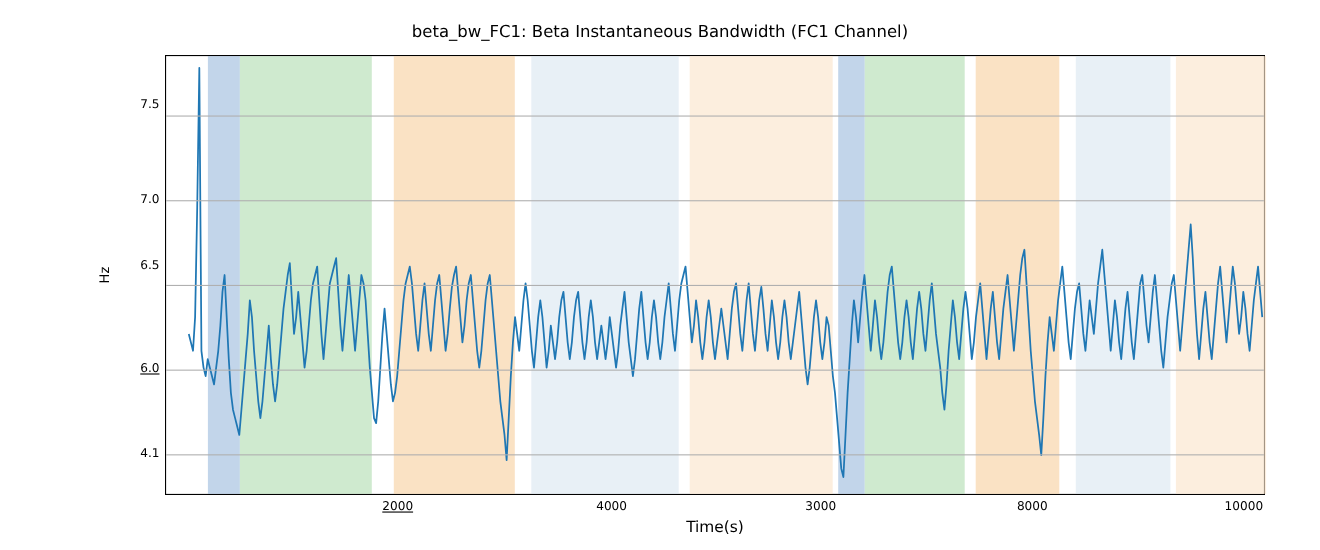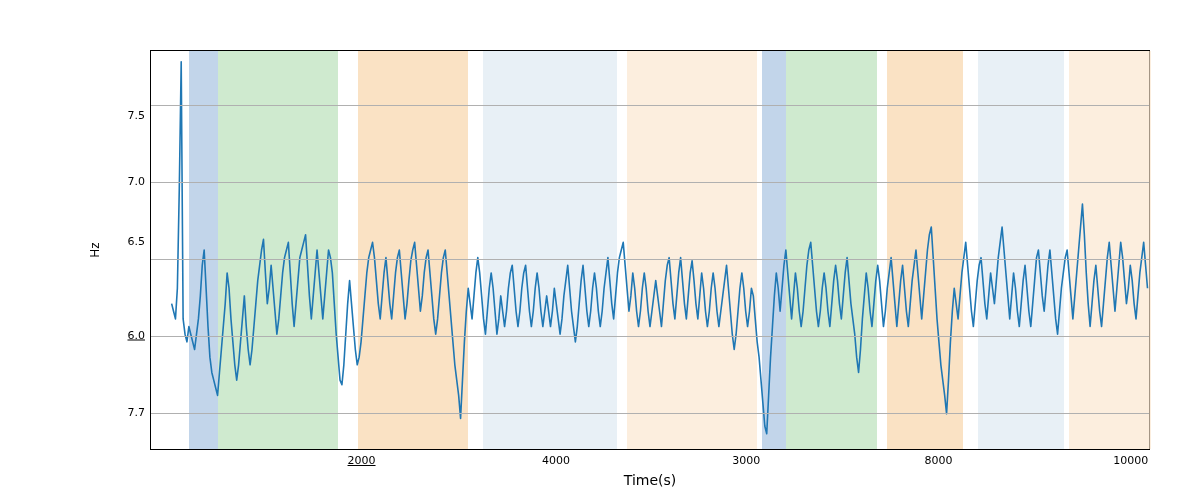--- a/index.html
+++ b/index.html
@@ -85,20 +85,21 @@
     fill: none;
     stroke: #1f77b4;
     stroke-width: 1.6;
     stroke-linejoin: round;
   }
 </style>
 </head>
 <body>
 
 <div class="chart-container">
+  <div class="title">beta_bw_FC1: Beta Instantaneous Bandwidth (FC1 Channel)</div>
   <div class="ylabel">Hz</div>
   <div class="xlabel">Time(s)</div>
 
   <div class="plot-area" id="plot-area">
       <div class="region" style="left: 918.269px; width: 81.7308px; background: rgb(251, 229, 204); opacity: 0.65;"></div>
       <div class="region" style="left: 826.923px; width: 86.5385px; background: rgb(214, 227, 239); opacity: 0.55;"></div>
       <div class="region" style="left: 735.577px; width: 76.9231px; background: rgb(247, 207, 156); opacity: 0.6;"></div>
       <div class="region" style="left: 634.615px; width: 91.3462px; background: rgb(168, 216, 168); opacity: 0.55;"></div>
       <div class="region" style="left: 610.577px; width: 24.0385px; background: rgb(143, 179, 217); opacity: 0.55;"></div>
       <div class="region" style="left: 475.962px; width: 129.808px; background: rgb(251, 229, 204); opacity: 0.65;"></div>
@@ -109,23 +110,23 @@
 
     <svg class="series" id="series-svg" viewBox="0 0 1000 400">
         <path d="M19.23 253.85 L21.15 261.54 L23.08 269.23 L25.00 238.46 L26.92 138.46 L28.85 10.77 L30.77 269.23 L32.69 284.62 L34.62 292.31 L36.54 276.92 L38.46 284.62 L40.38 292.31 L42.31 300.00 L44.23 284.62 L46.15 269.23 L48.08 246.15 L50.00 215.38 L51.92 200.00 L53.85 238.46 L55.77 276.92 L57.69 307.69 L59.62 323.08 L61.54 330.77 L63.46 338.46 L65.38 346.15 L67.31 323.08 L69.23 300.00 L71.15 276.92 L73.08 253.85 L75.00 223.08 L76.92 238.46 L78.85 269.23 L80.77 292.31 L82.69 315.38 L84.62 330.77 L86.54 315.38 L88.46 292.31 L90.38 269.23 L92.31 246.15 L94.23 276.92 L96.15 300.00 L98.08 315.38 L100.00 300.00 L101.92 276.92 L103.85 253.85 L105.77 230.77 L107.69 215.38 L109.62 200.00 L111.54 189.23 L113.46 223.08 L115.38 253.85 L117.31 238.46 L119.23 215.38 L121.15 238.46 L123.08 261.54 L125.00 284.62 L126.92 269.23 L128.85 246.15 L130.77 223.08 L132.69 207.69 L134.62 200.00 L136.54 192.31 L138.46 223.08 L140.38 253.85 L142.31 276.92 L144.23 253.85 L146.15 230.77 L148.08 207.69 L150.00 200.00 L151.92 192.31 L153.85 184.62 L155.77 215.38 L157.69 246.15 L159.62 269.23 L161.54 246.15 L163.46 223.08 L165.38 200.00 L167.31 223.08 L169.23 246.15 L171.15 269.23 L173.08 246.15 L175.00 223.08 L176.92 200.00 L178.85 207.69 L180.77 223.08 L182.69 253.85 L184.62 284.62 L186.54 307.69 L188.46 330.77 L190.38 335.38 L192.31 315.38 L194.23 284.62 L196.15 253.85 L198.08 230.77 L200.00 253.85 L201.92 276.92 L203.85 300.00 L205.77 315.38 L207.69 307.69 L209.62 292.31 L211.54 269.23 L213.46 246.15 L215.38 223.08 L217.31 207.69 L219.23 200.00 L221.15 192.31 L223.08 207.69 L225.00 230.77 L226.92 253.85 L228.85 269.23 L230.77 246.15 L232.69 223.08 L234.62 207.69 L236.54 230.77 L238.46 253.85 L240.38 269.23 L242.31 246.15 L244.23 223.08 L246.15 207.69 L248.08 200.00 L250.00 223.08 L251.92 246.15 L253.85 269.23 L255.77 253.85 L257.69 230.77 L259.62 210.77 L261.54 200.00 L263.46 192.31 L265.38 215.38 L267.31 238.46 L269.23 261.54 L271.15 246.15 L273.08 223.08 L275.00 207.69 L276.92 200.00 L278.85 223.08 L280.77 246.15 L282.69 269.23 L284.62 284.62 L286.54 269.23 L288.46 246.15 L290.38 223.08 L292.31 207.69 L294.23 200.00 L296.15 223.08 L298.08 246.15 L300.00 269.23 L301.92 292.31 L303.85 315.38 L305.77 330.77 L307.69 346.15 L309.62 369.23 L311.54 330.77 L313.46 292.31 L315.38 261.54 L317.31 238.46 L319.23 253.85 L321.15 269.23 L323.08 246.15 L325.00 223.08 L326.92 207.69 L328.85 223.08 L330.77 246.15 L332.69 269.23 L334.62 284.62 L336.54 261.54 L338.46 238.46 L340.38 223.08 L342.31 238.46 L344.23 261.54 L346.15 284.62 L348.08 269.23 L350.00 246.15 L351.92 261.54 L353.85 276.92 L355.77 261.54 L357.69 238.46 L359.62 223.08 L361.54 215.38 L363.46 238.46 L365.38 261.54 L367.31 276.92 L369.23 261.54 L371.15 238.46 L373.08 223.08 L375.00 215.38 L376.92 238.46 L378.85 261.54 L380.77 276.92 L382.69 261.54 L384.62 238.46 L386.54 223.08 L388.46 238.46 L390.38 261.54 L392.31 276.92 L394.23 261.54 L396.15 246.15 L398.08 261.54 L400.00 276.92 L401.92 261.54 L403.85 238.46 L405.77 253.85 L407.69 269.23 L409.62 284.62 L411.54 269.23 L413.46 246.15 L415.38 230.77 L417.31 215.38 L419.23 238.46 L421.15 261.54 L423.08 276.92 L425.00 292.31 L426.92 276.92 L428.85 253.85 L430.77 230.77 L432.69 215.38 L434.62 238.46 L436.54 261.54 L438.46 276.92 L440.38 261.54 L442.31 238.46 L444.23 223.08 L446.15 238.46 L448.08 261.54 L450.00 276.92 L451.92 261.54 L453.85 238.46 L455.77 223.08 L457.69 207.69 L459.62 230.77 L461.54 253.85 L463.46 269.23 L465.38 246.15 L467.31 223.08 L469.23 207.69 L471.15 200.00 L473.08 192.31 L475.00 215.38 L476.92 238.46 L478.85 261.54 L480.77 246.15 L482.69 223.08 L484.62 238.46 L486.54 261.54 L488.46 276.92 L490.38 261.54 L492.31 238.46 L494.23 223.08 L496.15 238.46 L498.08 261.54 L500.00 276.92 L501.92 261.54 L503.85 246.15 L505.77 230.77 L507.69 246.15 L509.62 261.54 L511.54 276.92 L513.46 253.85 L515.38 230.77 L517.31 215.38 L519.23 207.69 L521.15 230.77 L523.08 253.85 L525.00 269.23 L526.92 246.15 L528.85 223.08 L530.77 207.69 L532.69 230.77 L534.62 253.85 L536.54 269.23 L538.46 246.15 L540.38 223.08 L542.31 210.77 L544.23 230.77 L546.15 253.85 L548.08 269.23 L550.00 246.15 L551.92 223.08 L553.85 238.46 L555.77 261.54 L557.69 276.92 L559.62 261.54 L561.54 238.46 L563.46 223.08 L565.38 238.46 L567.31 261.54 L569.23 276.92 L571.15 261.54 L573.08 246.15 L575.00 230.77 L576.92 215.38 L578.85 238.46 L580.77 261.54 L582.69 284.62 L584.62 300.00 L586.54 284.62 L588.46 261.54 L590.38 238.46 L592.31 223.08 L594.23 238.46 L596.15 261.54 L598.08 276.92 L600.00 261.54 L601.92 238.46 L603.85 246.15 L605.77 269.23 L607.69 292.31 L609.62 307.69 L611.54 330.77 L613.46 353.85 L615.38 376.92 L617.31 384.62 L619.23 346.15 L621.15 307.69 L623.08 276.92 L625.00 246.15 L626.92 223.08 L628.85 238.46 L630.77 261.54 L632.69 238.46 L634.62 215.38 L636.54 200.00 L638.46 223.08 L640.38 246.15 L642.31 269.23 L644.23 246.15 L646.15 223.08 L648.08 238.46 L650.00 261.54 L651.92 276.92 L653.85 261.54 L655.77 238.46 L657.69 215.38 L659.62 200.00 L661.54 192.31 L663.46 215.38 L665.38 238.46 L667.31 261.54 L669.23 276.92 L671.15 261.54 L673.08 238.46 L675.00 223.08 L676.92 238.46 L678.85 261.54 L680.77 276.92 L682.69 253.85 L684.62 230.77 L686.54 215.38 L688.46 230.77 L690.38 253.85 L692.31 269.23 L694.23 246.15 L696.15 223.08 L698.08 207.69 L700.00 230.77 L701.92 253.85 L703.85 269.23 L705.77 284.62 L707.69 307.69 L709.62 323.08 L711.54 300.00 L713.46 269.23 L715.38 246.15 L717.31 223.08 L719.23 238.46 L721.15 261.54 L723.08 276.92 L725.00 253.85 L726.92 230.77 L728.85 215.38 L730.77 230.77 L732.69 253.85 L734.62 276.92 L736.54 261.54 L738.46 238.46 L740.38 223.08 L742.31 207.69 L744.23 230.77 L746.15 253.85 L748.08 276.92 L750.00 253.85 L751.92 230.77 L753.85 215.38 L755.77 238.46 L757.69 261.54 L759.62 276.92 L761.54 253.85 L763.46 230.77 L765.38 215.38 L767.31 200.00 L769.23 223.08 L771.15 246.15 L773.08 269.23 L775.00 246.15 L776.92 223.08 L778.85 200.00 L780.77 184.62 L782.69 176.92 L784.62 207.69 L786.54 238.46 L788.46 269.23 L790.38 292.31 L792.31 315.38 L794.23 330.77 L796.15 346.15 L798.08 364.62 L800.00 330.77 L801.92 292.31 L803.85 261.54 L805.77 238.46 L807.69 253.85 L809.62 269.23 L811.54 246.15 L813.46 223.08 L815.38 207.69 L817.31 192.31 L819.23 215.38 L821.15 238.46 L823.08 261.54 L825.00 276.92 L826.92 253.85 L828.85 230.77 L830.77 215.38 L832.69 207.69 L834.62 230.77 L836.54 253.85 L838.46 269.23 L840.38 246.15 L842.31 223.08 L844.23 238.46 L846.15 253.85 L848.08 230.77 L850.00 207.69 L851.92 192.31 L853.85 176.92 L855.77 200.00 L857.69 223.08 L859.62 246.15 L861.54 269.23 L863.46 246.15 L865.38 223.08 L867.31 238.46 L869.23 261.54 L871.15 276.92 L873.08 253.85 L875.00 230.77 L876.92 215.38 L878.85 238.46 L880.77 261.54 L882.69 276.92 L884.62 253.85 L886.54 230.77 L888.46 207.69 L890.38 200.00 L892.31 223.08 L894.23 246.15 L896.15 261.54 L898.08 238.46 L900.00 215.38 L901.92 200.00 L903.85 223.08 L905.77 246.15 L907.69 269.23 L909.62 284.62 L911.54 261.54 L913.46 238.46 L915.38 223.08 L917.31 207.69 L919.23 200.00 L921.15 223.08 L923.08 246.15 L925.00 269.23 L926.92 246.15 L928.85 223.08 L930.77 200.00 L932.69 176.92 L934.62 153.85 L936.54 184.62 L938.46 223.08 L940.38 253.85 L942.31 276.92 L944.23 253.85 L946.15 230.77 L948.08 215.38 L950.00 238.46 L951.92 261.54 L953.85 276.92 L955.77 253.85 L957.69 230.77 L959.62 207.69 L961.54 192.31 L963.46 215.38 L965.38 238.46 L967.31 261.54 L969.23 238.46 L971.15 215.38 L973.08 192.31 L975.00 207.69 L976.92 230.77 L978.85 253.85 L980.77 238.46 L982.69 215.38 L984.62 230.77 L986.54 253.85 L988.46 269.23 L990.38 246.15 L992.31 223.08 L994.23 207.69 L996.15 192.31 L998.08 215.38 L1000.00 238.46 " class="line" style="stroke: rgb(31, 119, 180);"></path>
       </svg>
   <div class="gridline-h" style="top: 361.538px;"></div>
       <div class="gridline-h" style="top: 284.615px;"></div>
       <div class="gridline-h" style="top: 207.692px;"></div>
       <div class="gridline-h" style="top: 130.769px;"></div>
       <div class="gridline-h" style="top: 53.8462px;"></div>
     </div>
-<div class="ytick-label" style="top: 411.538px;">7.7</div>
+<div class="ytick-label" style="top: 411.538px;">4.1</div>
     <div class="ytick-label" style="top: 334.615px; text-decoration: underline;">6.0</div>
     <div class="ytick-label" style="top: 241px;">6.5</div>
     <div class="ytick-label" style="top: 180.769px;">7.0</div>
-    <div class="ytick-label" style="top: 115px; text-align: center;">7.5</div>
+    <div class="ytick-label" style="top: 95px; text-align: center;">7.5</div>
     <div class="xtick-label" style="left: 361.538px; text-decoration: underline;">2000</div>
     <div class="xtick-label" style="left: 556px;">4000</div>
     <div class="xtick-label" style="left: 746.154px;">3000</div>
     <div class="xtick-label" style="left: 938.462px;">8000</div>
     <div class="xtick-label" style="left: 1130.77px;">10000</div>
   </div>
 
 </body></html>

